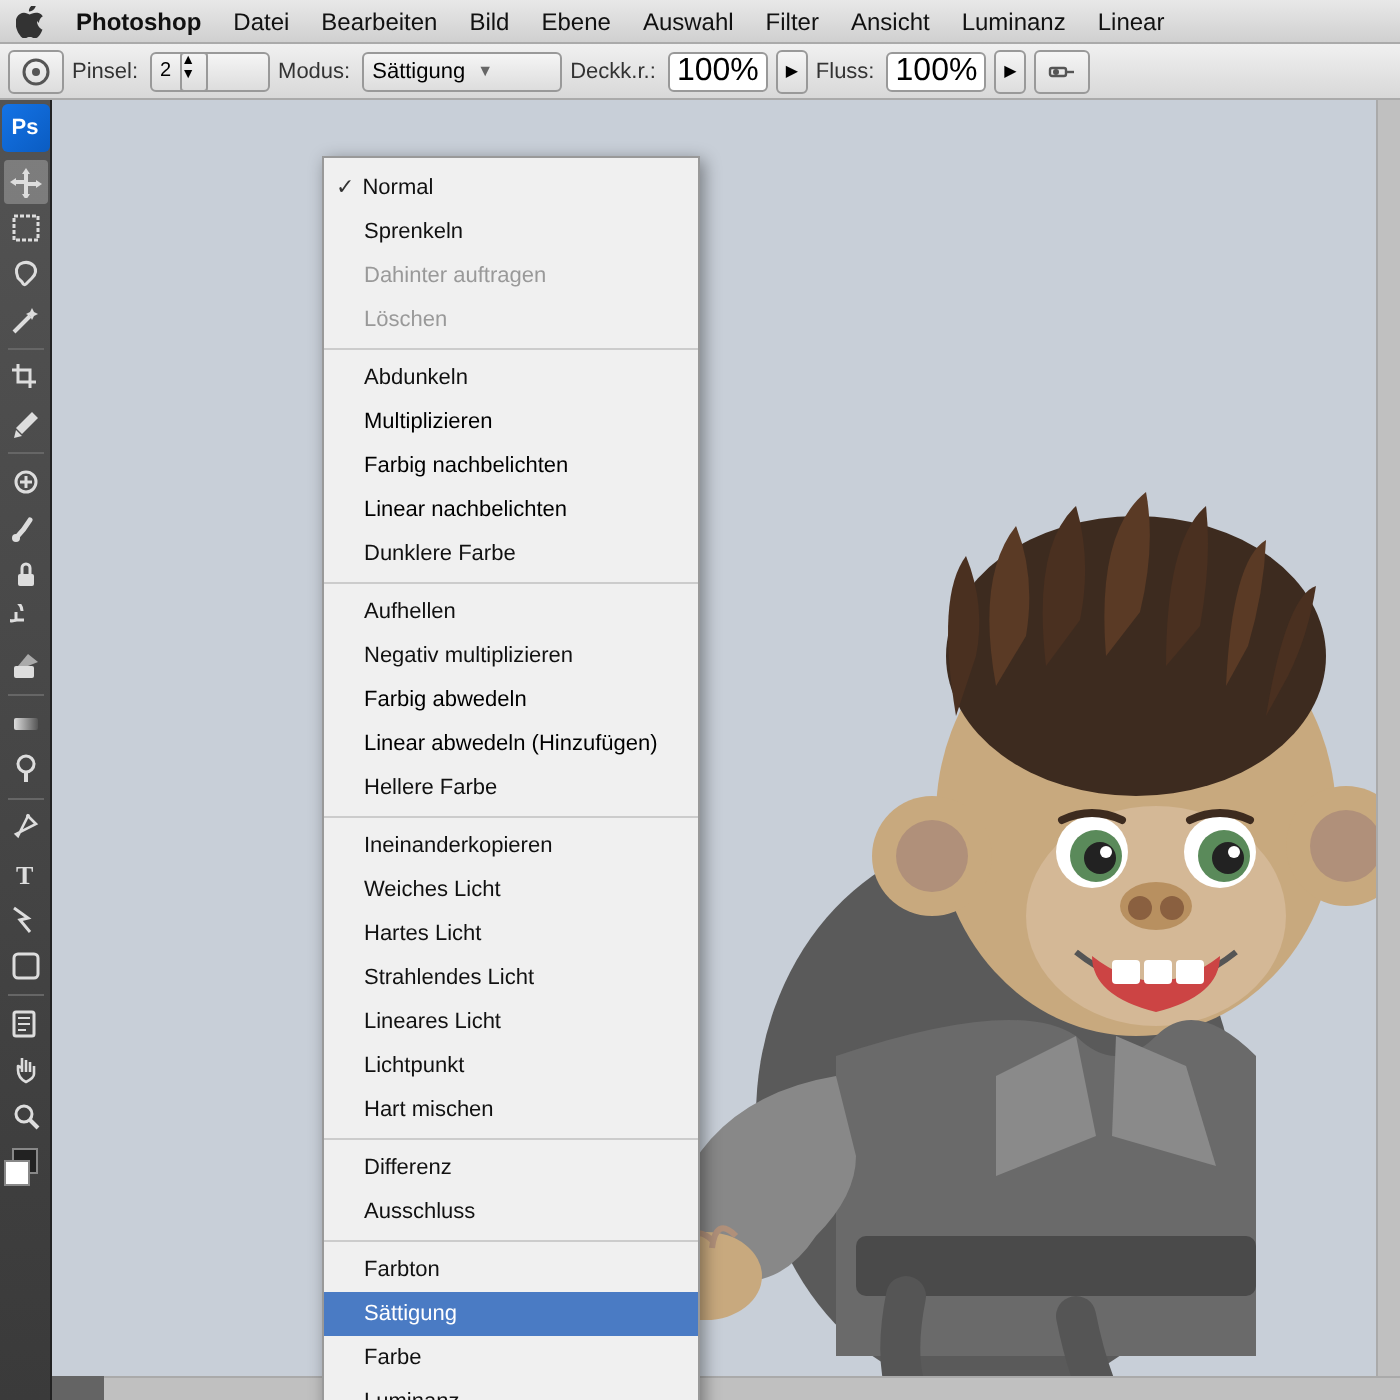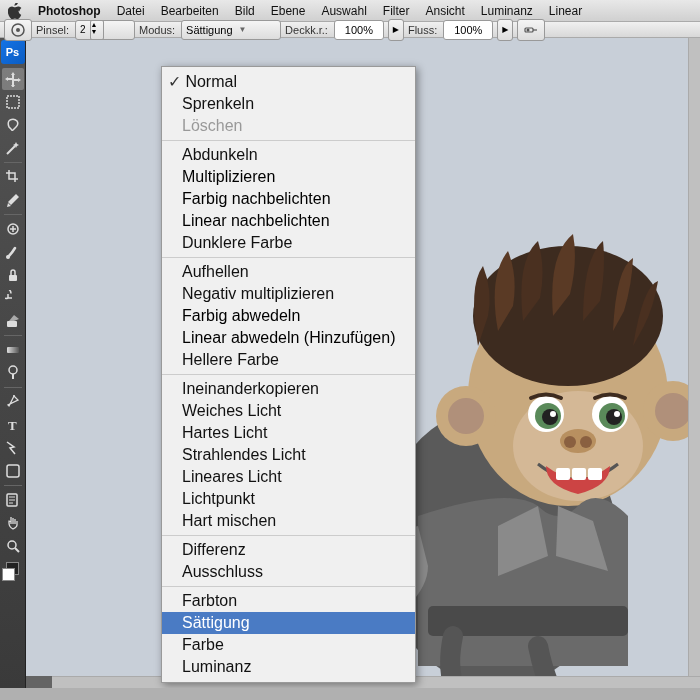--- a/index.html
+++ b/index.html
@@ -41,21 +41,21 @@
       font-size: 12px;
       color: #111;
       white-space: nowrap;
     }
     .menu-item.bold {
       font-weight: bold;
     }
 
     
     #options-bar {
-      height: 16px;
+      height: 28px;
       background: linear-gradient(to bottom, #f0f0f0, #d8d8d8);
       border-bottom: 1px solid #aaa;
       display: flex;
       align-items: center;
       padding: 0 4px;
       gap: 4px;
       position: relative;
       z-index: 100;
     }
     .options-btn {
@@ -88,21 +88,21 @@
       min-width: 60px;
       gap: 2px;
     }
     .options-select-arrow {
       font-size: 8px;
       color: #666;
     }
     .options-input {
       height: 20px;
       width: 50px;
-      font-size: 11px;
+      font-size: 16px;
       border: 1px solid #999;
       border-radius: 3px;
       background: white;
       text-align: left;
       display: flex;
       align-items: center;
       justify-content: center;
     }
     .options-stepper {
       display: flex;
@@ -183,21 +183,21 @@
       left: 135px;
       background: #f0f0f0;
       border: 1px solid #999;
       box-shadow: 2px 2px 8px rgba(0,0,0,0.4);
       min-width: 180px;
       z-index: 1000;
       padding: 4px 0;
     }
     .dd-item {
       padding: 2px 20px;
-      font-size: 16px;
+      font-size: 11px;
       color: #111;
       cursor: pointer;
       white-space: nowrap;
       line-height: 18px;
     }
     .dd-item.highlighted {
       background: #4a7bc4;
       color: white;
     }
     .dd-item.blue {
@@ -522,20 +522,21 @@
         <path d="M58 466 Q60 450 70 460" fill="none" stroke="#b0907a" stroke-width="3"></path>
 
         <path d="M155 490 Q145 540 170 560" stroke="#555" stroke-width="20" fill="none" stroke-linecap="round"></path>
         <path d="M240 500 Q250 550 270 565" stroke="#555" stroke-width="20" fill="none" stroke-linecap="round"></path>
       </svg>
     </div>
 
     <div id="dropdown-menu">
       <div class="dd-item checked">Normal</div>
       <div class="dd-item">Sprenkeln</div>
+      <div class="dd-item disabled">Dahinter auftragen</div>
       <div class="dd-item disabled">Löschen</div>
       <div class="dd-line"></div>
       <div class="dd-item">Abdunkeln</div>
       <div class="dd-item blue">Multiplizieren</div>
       <div class="dd-item blue">Farbig nachbelichten</div>
       <div class="dd-item blue">Linear nachbelichten</div>
       <div class="dd-item">Dunklere Farbe</div>
       <div class="dd-line"></div>
       <div class="dd-item">Aufhellen</div>
       <div class="dd-item">Negativ multiplizieren</div>

